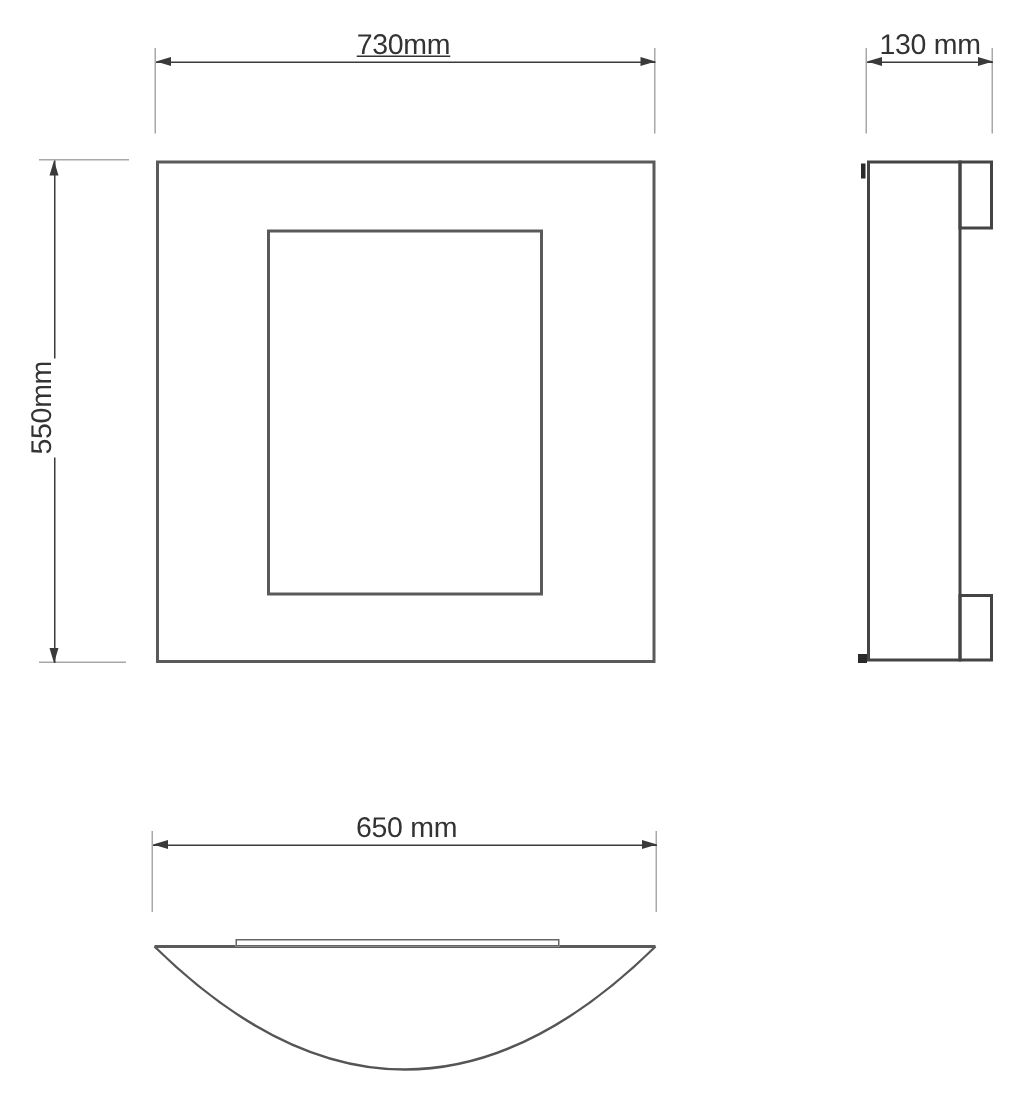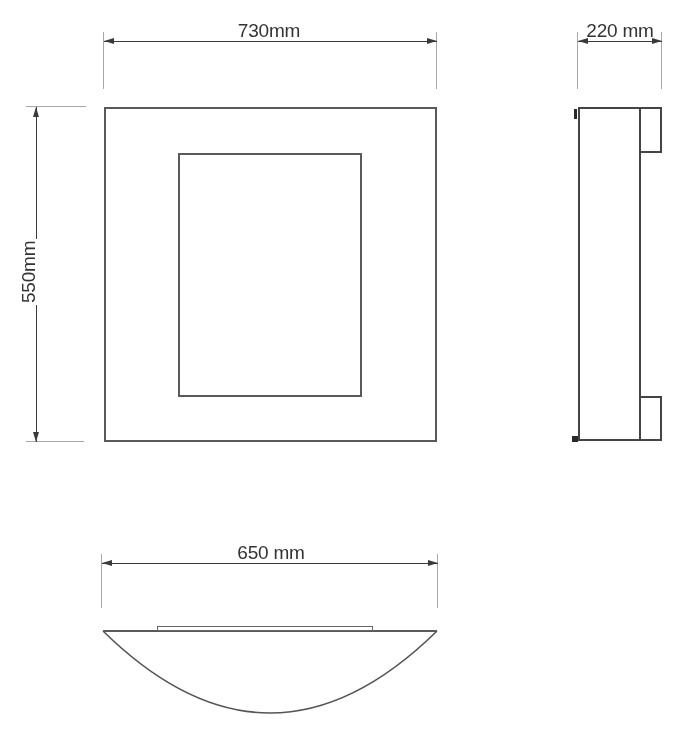--- a/index.html
+++ b/index.html
@@ -43,21 +43,21 @@
     <div class="rect" style="left:104px;top:107px;width:333px;height:335px;"></div>
     <div class="rect" style="left:178px;top:153px;width:184px;height:244px;"></div>
   </div>
 
   <div>
     <div class="ext-v" style="left:103px;top:32px;height:57px;"></div>
     <div class="ext-v" style="left:436px;top:32px;height:57px;"></div>
     <div class="dim-h" style="left:104px;top:41px;width:333px;"></div>
     <div class="arr arr-l" style="left:104px;top:38px;"></div>
     <div class="arr arr-r" style="left:427px;top:38px;"></div>
-    <div class="dim-label" style="left:229px;top:21px;width:80px;">730mm</div>
+    <div class="dim-label" style="left:229px;top:21px;width:80px;text-decoration:underline;">730mm</div>
   </div>
 
   <div>
     <div class="ext-h" style="left:26px;top:106px;width:60px;"></div>
     <div class="ext-h" style="left:26px;top:441px;width:58px;"></div>
     <div class="dim-v" style="left:36px;top:107px;height:335px;"></div>
     <div class="arr arr-u" style="left:33px;top:107px;"></div>
     <div class="arr arr-d" style="left:33px;top:432px;"></div>
     <div class="dim-label rot" style="left:-4px;top:262px;width:62px;">550mm</div>
   </div>
@@ -69,21 +69,21 @@
     <div class="mark" style="left:574px;top:109px;width:3px;height:10px;"></div>
     <div class="mark" style="left:572px;top:436px;width:6px;height:6px;"></div>
   </div>
 
   <div>
     <div class="ext-v" style="left:577px;top:32px;height:57px;"></div>
     <div class="ext-v" style="left:661px;top:32px;height:57px;"></div>
     <div class="dim-h" style="left:578px;top:41px;width:84px;"></div>
     <div class="arr arr-l" style="left:578px;top:38px;"></div>
     <div class="arr arr-r" style="left:652px;top:38px;"></div>
-    <div class="dim-label" style="left:580px;top:21px;width:80px;">220 mm</div>
+    <div class="dim-label" style="left:580px;top:21px;width:80px;">130 mm</div>
   </div>
 
   <div>
     <svg style="left:95px;top:622px;" width="350" height="105" viewBox="0 0 350 105">
       <path d="M 8 9 Q 175 173 342 9" fill="none" stroke="#555555" stroke-width="1.6"></path>
     </svg>
     <div class="solidline-h" style="left:103px;top:630px;width:334px;"></div>
     <div class="strip" style="left:157px;top:626px;width:216px;height:5px;"></div>
   </div>
 

